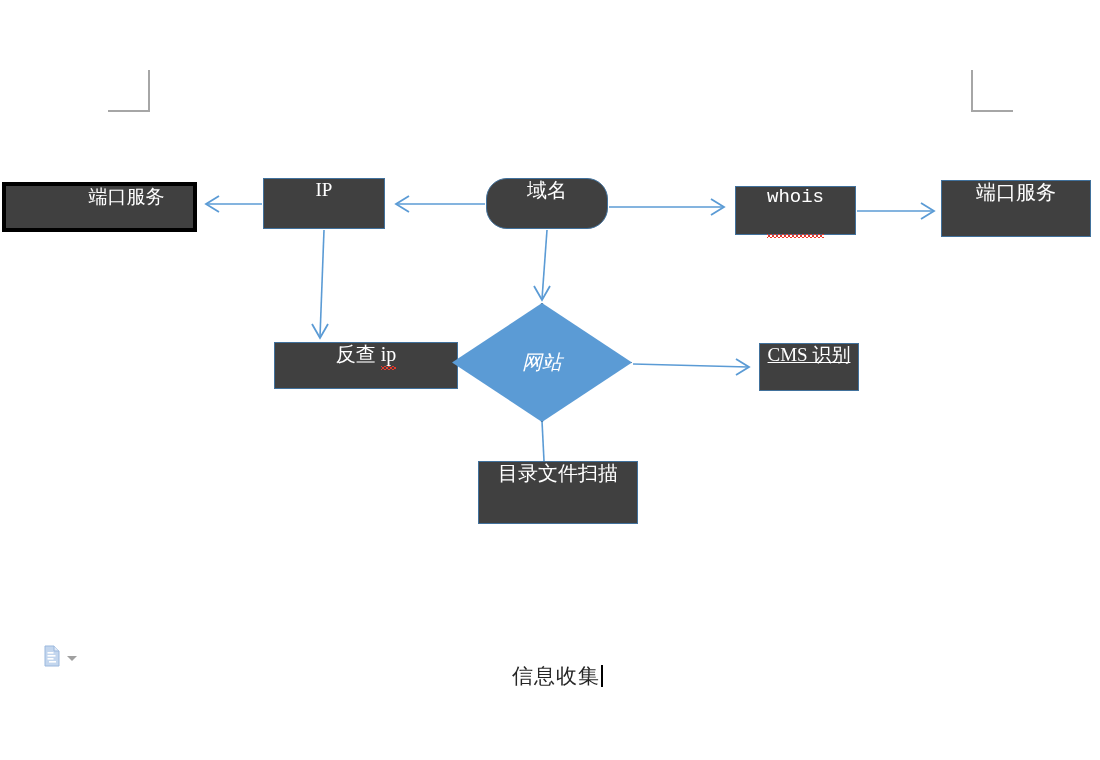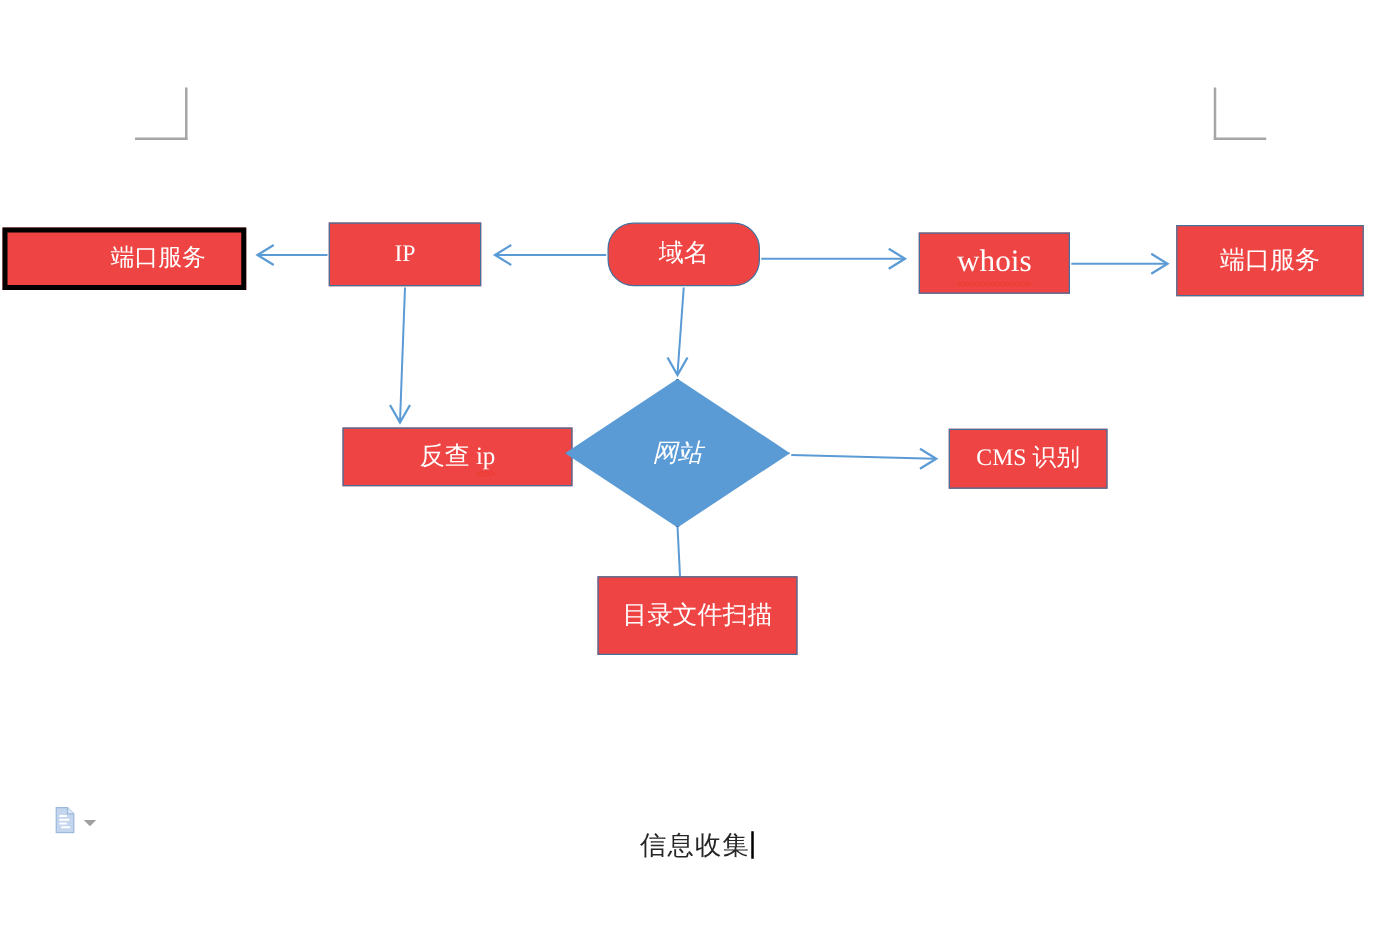--- a/index.html
+++ b/index.html
@@ -38,26 +38,25 @@
   .margin-mark.right {
     left: 971px;
     top: 70px;
     border-left: 2px solid #a6a6a6;
     border-bottom: 2px solid #a6a6a6;
   }
 
   
   .node {
     position: absolute;
-    background: #ef4444;
+    background: #404040;
     border: 1px solid #41719c;
     box-sizing: border-box;
     color: #ffffff;
     display: flex;
-    align-items: center;
     justify-content: center;
     text-align: center;
     line-height: 1.15;
     -webkit-font-smoothing: antialiased;
   }
   .node .label {
     display: inline-block;
     position: relative;
     white-space: nowrap;
   }
@@ -218,42 +217,42 @@
   </div>
 
   <div class="node" style="left:263px; top:178px; width:122px; height:51px; font-size:19px;">
     <span class="label">IP</span>
   </div>
 
   <div class="node" style="left:486px; top:178px; width:122px; height:51px; font-size:20px;border-radius:21px;">
     <span class="label">域名</span>
   </div>
 
-  <div class="node" style="left:735px; top:186px; width:121px; height:49px; font-size:25px;">
+  <div class="node" style="left:735px; top:186px; width:121px; height:49px; font-size:19px;font-family:Liberation Mono, monospace;">
     <span class="label squiggle">whois</span>
   </div>
 
   <div class="node" style="left:941px; top:180px; width:150px; height:57px; font-size:20px;">
     <span class="label">端口服务</span>
   </div>
 
   <div class="node" style="left:234px; top:342px; width:184px; height:47px; font-size:20px;margin-left:40px;">
     <span class="label">
       <span>反查&nbsp;</span><span class="squiggle">ip</span>
     </span>
   </div>
 
   <div class="diamond" style="left:452px; top:303px; width:180px; height:119px;font-style:italic;">
     <div class="dshape"></div>
     <div class="dlabel" style="font-size:20px;">
       <span>网站</span>
     </div>
   </div>
 
-  <div class="node" style="left:759px; top:343px; width:127px; height:48px; font-size:19px;">
+  <div class="node" style="left:759px; top:343px; width:100px; height:48px; font-size:19px;text-decoration:underline;">
     <span class="label">CMS 识别</span>
   </div>
 
   <div class="node" style="left:478px; top:461px; width:160px; height:63px; font-size:20px;">
     <span class="label">目录文件扫描</span>
   </div>
 
   <div id="caption">
     <span>信息收集</span><span class="caret"></span>
   </div>

